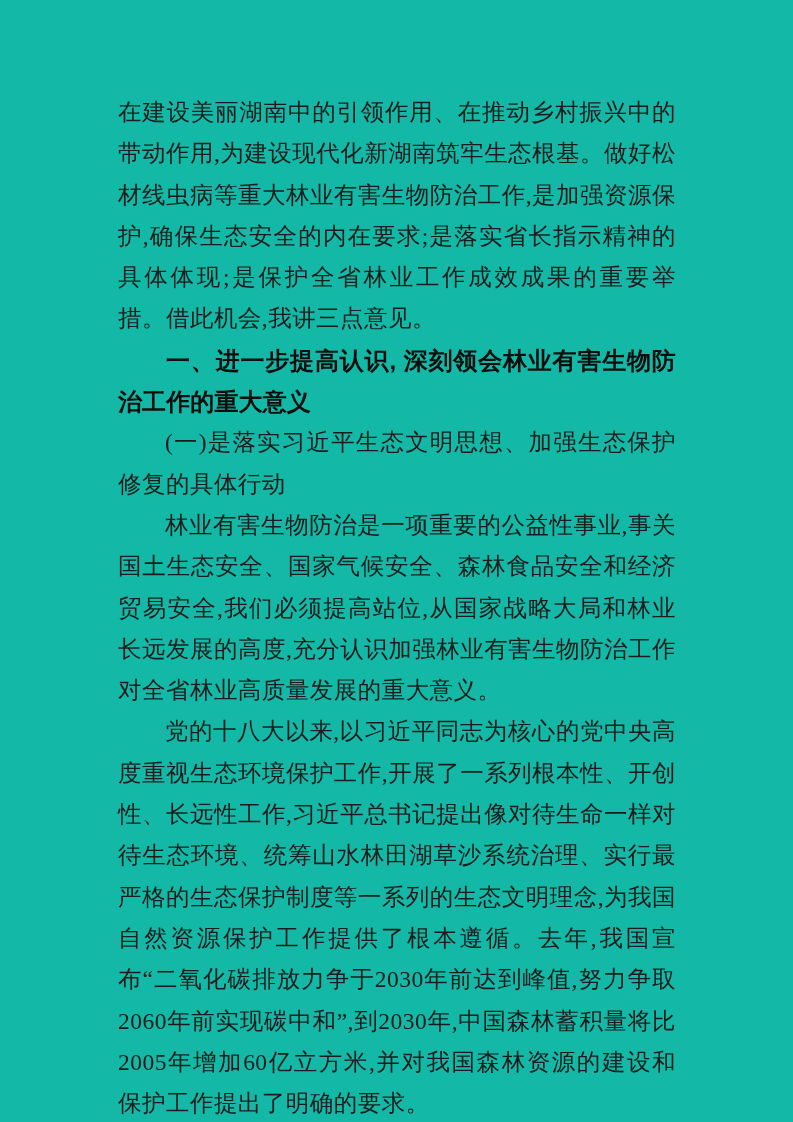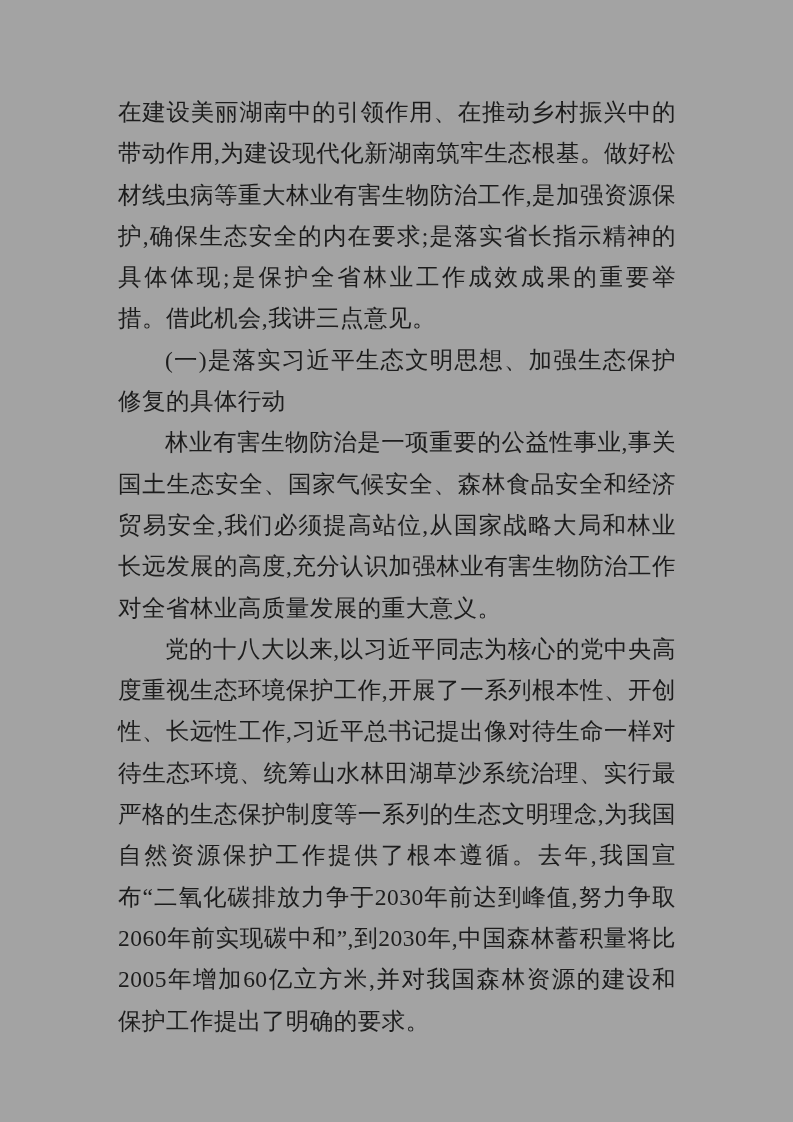--- a/index.html
+++ b/index.html
@@ -4,21 +4,21 @@
 <style>
   html, body {
     margin: 0;
     padding: 0;
     background: #ffffff;
   }
   .page {
     position: relative;
     width: 793px;
     height: 1122px;
-    background: #a3a3a3;
+    background: #14b8a6;
     overflow: hidden;
     box-sizing: border-box;
   }
   .doc-body {
     position: absolute;
     left: 118px;
     top: 92px;
     width: 558px;
   }
   
@@ -53,20 +53,21 @@
   }
 </style>
 </head>
 <body>
 
 <div class="page">
   <div class="doc-body">
 
     <p class="para no-indent">在建设美丽湖南中的引领作用、在推动乡村振兴中的带动作用,为建设现代化新湖南筑牢生态根基。做好松材线虫病等重大林业有害生物防治工作,是加强资源保护,确保生态安全的内在要求;是落实省长指示精神的具体体现;是保护全省林业工作成效成果的重要举措。借此机会,我讲三点意见。</p>
 
+    <h1 class="heading1">一、进一步提高认识, 深刻领会林业有害生物防治工作的重大意义</h1>
 
     <p class="para">(一)是落实习近平生态文明思想、加强生态保护修复的具体行动</p>
 
     <p class="para">林业有害生物防治是一项重要的公益性事业,事关国土生态安全、国家气候安全、森林食品安全和经济贸易安全,我们必须提高站位,从国家战略大局和林业长远发展的高度,充分认识加强林业有害生物防治工作对全省林业高质量发展的重大意义。</p>
 
     <p class="para">党的十八大以来,以习近平同志为核心的党中央高度重视生态环境保护工作,开展了一系列根本性、开创性、长远性工作,习近平总书记提出像对待生命一样对待生态环境、统筹山水林田湖草沙系统治理、实行最严格的生态保护制度等一系列的生态文明理念,为我国自然资源保护工作提供了根本遵循。去年,我国宣布“二氧化碳排放力争于2030年前达到峰值,努力争取2060年前实现碳中和”,到2030年,中国森林蓄积量将比2005年增加60亿立方米,并对我国森林资源的建设和保护工作提出了明确的要求。</p>
 
   </div>
 </div>
 

